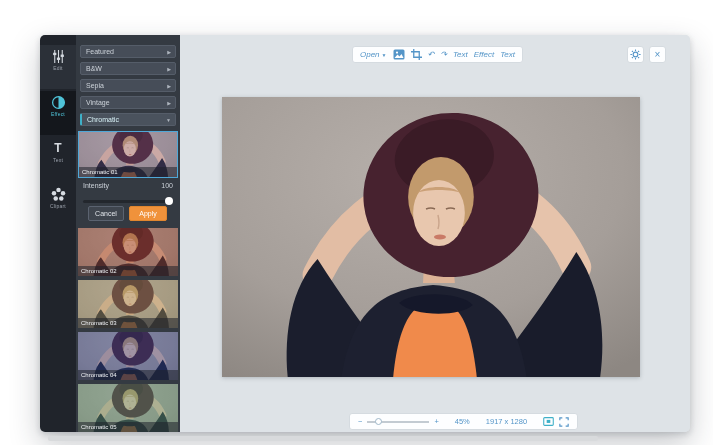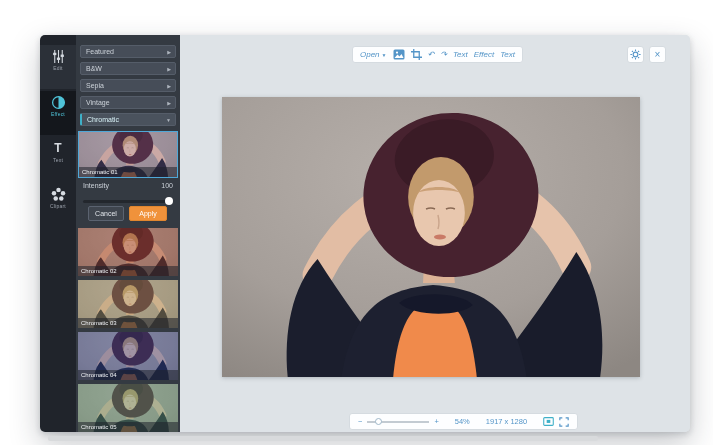--- a/index.html
+++ b/index.html
@@ -282,21 +282,21 @@
     </div>
 
     <div class="bar statusbar">
       <span class="mini-ic">−</span>
       <span class="zslider">
         <span class="track"></span>
         <span class="handle"></span>
       </span>
       <span class="mini-ic">+</span>
       <span class="sep"></span>
-      <span>54%</span>
+      <span>45%</span>
       <span class="sep"></span>
       <span>1917 x 1280</span>
       <span class="sep"></span>
       <span class="mini-ic">
         <svg width="11" height="9" viewBox="0 0 12 10">
           <rect x="0.7" y="0.7" width="10.6" height="8.6" rx="1" fill="none" stroke="#3fb0c8" stroke-width="1.2"></rect>
           <rect x="4" y="3.2" width="4" height="3.4" fill="#3fb0c8"></rect>
         </svg>
       </span>
       <span class="mini-ic">

